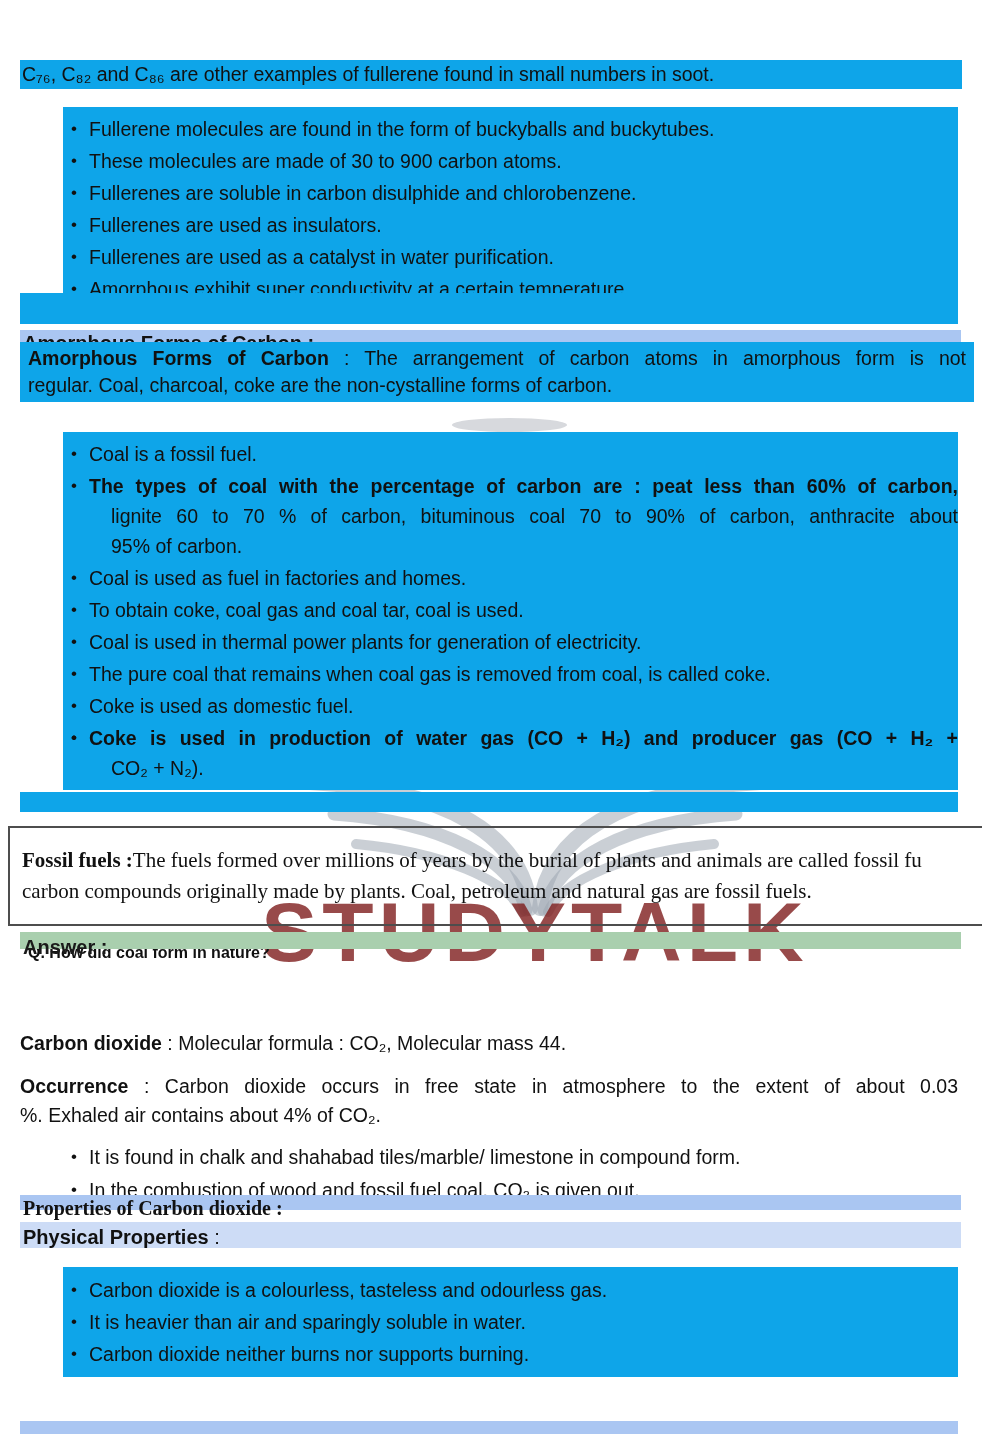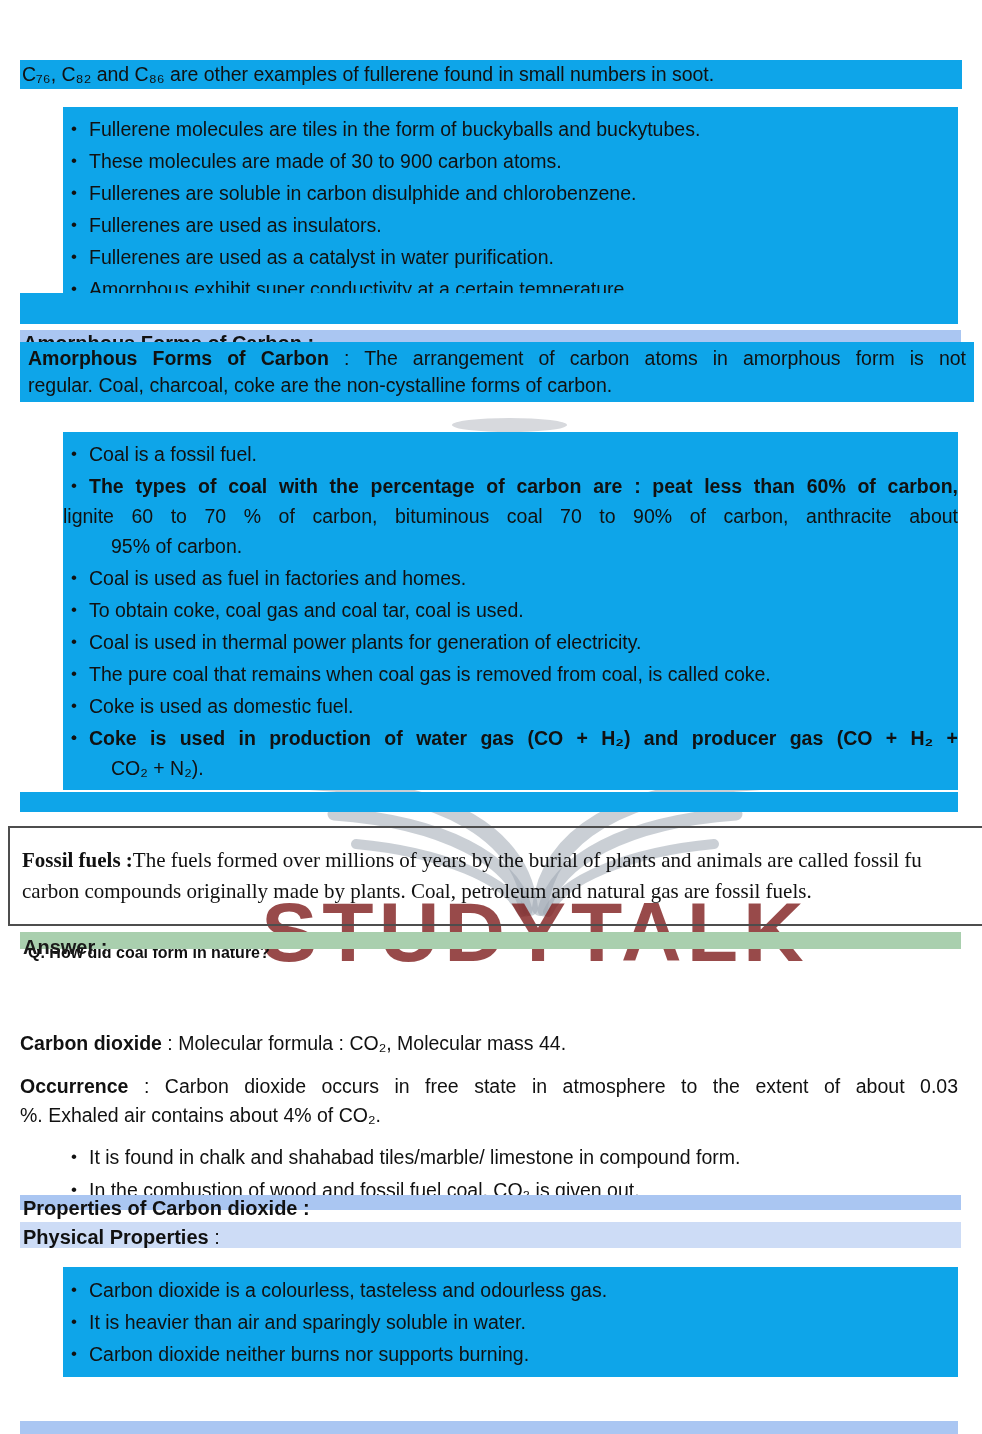--- a/index.html
+++ b/index.html
@@ -27,21 +27,21 @@
   .bar-green{background:#a9cfae;font-weight:bold;font-size:20px;line-height:30px;padding-left:3px;color:#1a1a1a;}
   .w-main{left:20px;width:938px;}
   .w-list{left:63px;width:895px;}
   .fs{font-size:19.5px;}
   
   ul{list-style:none;margin:0;padding:5px 0;}
   li{position:relative;padding-left:26px;margin:2px 0;line-height:30px;font-size:19.5px;}
   li .mk{position:absolute;left:8px;top:0;font-size:17px;}
   li.multi{padding-left:0;}
   li.multi .l1{padding-left:26px;text-align:justify;text-align-last:justify;font-weight:bold;}
-  li.multi .lx{text-align:justify;text-align-last:justify;}
+  li.multi .lx{padding-left:48px;text-align:justify;text-align-last:justify;}
   li.multi .last{padding-left:48px;text-align:left;text-align-last:left;}
   
   .para{font-size:19.5px;line-height:29px;}
   .jfull{text-align:justify;text-align-last:justify;}
   b{font-weight:bold;}
   
   #fossil-box{
     top:826px;left:8px;width:1080px;height:62px;
     border:2px solid #4d4d4d;background:transparent;
     padding:17px 12px;z-index:1;
@@ -67,21 +67,21 @@
   </svg>
   <div id="wm-text">STUDYTALK</div>
   <div id="wm-smudge"></div>
 </div>
 
 <div class="abs z1 hl w-main fs" style="top:60px;padding:3px 2px;">
   <span>C₇₆, C₈₂ and C₈₆ are other examples of fullerene found in small numbers in soot.</span>
 </div>
 
 <ul class="abs z1 hl w-list" style="top:107px;">
-  <li><span class="mk">•</span><span>Fullerene molecules are tiles in the form of buckyballs and buckytubes.</span></li>
+  <li><span class="mk">•</span><span>Fullerene molecules are found in the form of buckyballs and buckytubes.</span></li>
   <li><span class="mk">•</span><span>These molecules are made of 30 to 900 carbon atoms.</span></li>
   <li><span class="mk">•</span><span>Fullerenes are soluble in carbon disulphide and chlorobenzene.</span></li>
   <li><span class="mk">•</span><span>Fullerenes are used as insulators.</span></li>
   <li><span class="mk">•</span><span>Fullerenes are used as a catalyst in water purification.</span></li>
   <li><span class="mk">•</span><span>Amorphous exhibit super conductivity at a certain temperature.</span></li>
 </ul>
 
 <div class="abs z1 hl w-main" style="top:293px;height:31px;"></div>
 
 <div class="abs z1 bar-header w-main" style="top:330px;height:27px;">
@@ -134,21 +134,21 @@
 <div class="abs z1 para w-main" style="top:1072px;">
   <div class="jfull"><b>Occurrence</b><span> : Carbon dioxide occurs in free state in atmosphere to the extent of about 0.03</span></div>
   <div>%. Exhaled air contains about 4% of CO₂.</div>
 </div>
 
 <ul class="abs z1 w-list" style="top:1134px;">
   <li style="margin:3px 0;"><span class="mk">•</span><span>It is found in chalk and shahabad tiles/marble/ limestone in compound form.</span></li>
   <li style="margin:3px 0;"><span class="mk">•</span><span>In the combustion of wood and fossil fuel coal, CO₂ is given out.</span></li>
 </ul>
 
-<div class="abs z1 bar-header w-main" style="top:1195px;height:15px;">
+<div class="abs z1 bar-header w-main" style="top:1195px;height:15px;font-family:Liberation Serif, serif;">
   <span>Properties of Carbon dioxide :</span>
 </div>
 <div class="abs z1 bar-sub w-main" style="top:1222px;height:26px;font-weight:normal;">
   <b>Physical Properties</b><span> :</span>
 </div>
 
 <ul class="abs z1 hl w-list" style="top:1267px;padding:6px 0;">
   <li><span class="mk">•</span><span>Carbon dioxide is a colourless, tasteless and odourless gas.</span></li>
   <li><span class="mk">•</span><span>It is heavier than air and sparingly soluble in water.</span></li>
   <li><span class="mk">•</span><span>Carbon dioxide neither burns nor supports burning.</span></li>

